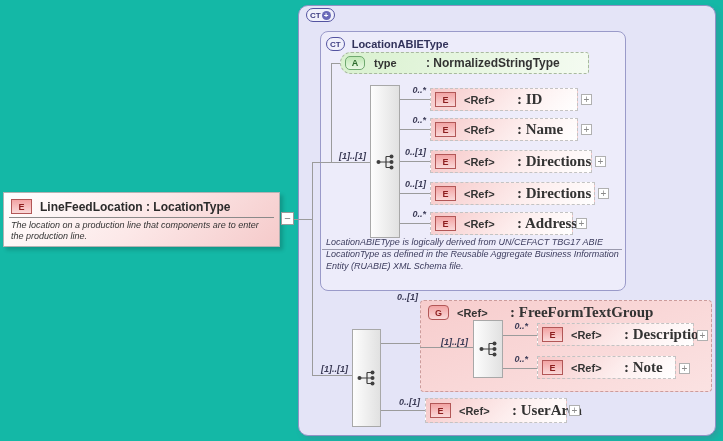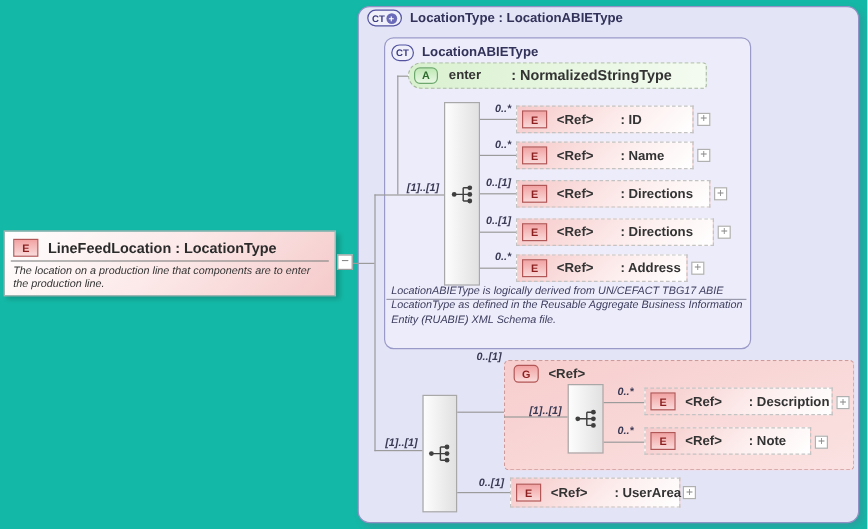--- a/index.html
+++ b/index.html
@@ -41,21 +41,21 @@
     display:flex;align-items:center;padding:0 4px;box-sizing:border-box;}
   .e-icon{width:19px;height:13px;border:1px solid #b25757;
     background:linear-gradient(180deg,#f2a3a3,#fad9d9);color:#8c1f1f;font-size:9px;
     font-weight:bold;display:flex;align-items:center;justify-content:center;
     margin-right:8px;flex:none;}
   .g-icon{width:19px;height:13px;border:1px solid #b25757;border-radius:4px;
     background:linear-gradient(180deg,#f2a3a3,#fad9d9);color:#8c1f1f;font-size:9px;
     font-weight:bold;display:flex;align-items:center;justify-content:center;
     margin-right:8px;flex:none;}
   .row-ref{font-size:11px;font-weight:bold;color:#333;width:53px;flex:none;}
-  .row-type{font-size:11px;font-weight:bold;color:#333;white-space:nowrap;}
+  .row-type{font-size:15px;font-weight:bold;color:#333;white-space:nowrap;font-family:Liberation Serif, serif;}
 
   .plus-box{position:absolute;width:11px;height:11px;border:1px solid #b0b0b0;
     background:#fff;color:#8a8a8a;font-size:10px;line-height:9px;text-align:center;
     box-sizing:border-box;cursor:pointer;}
   .minus-box{position:absolute;left:281px;top:212px;width:13px;height:13px;
     border:1px solid #9a9a9a;background:#fff;color:#777;font-size:11px;
     line-height:11px;text-align:center;box-sizing:border-box;cursor:pointer;}
 
   .card{position:absolute;font-size:9px;font-style:italic;font-weight:bold;
     color:#3a3a55;width:42px;text-align:right;white-space:nowrap;}
@@ -80,21 +80,20 @@
 <body>
 
 <div class="canvas">
 
   <div class="outer-box"></div>
   <div class="hdr" style="left:306px;top:8px;">
     <span class="ct-icon">
         <span>CT</span>
         <span class="ct-plus-circle">+</span>
       </span>
-    <span class="box-title">LocationType : LocationABIEType</span>
   </div>
 
   <div class="inner-box"></div>
   <div class="hdr" style="left:326px;top:37px;">
     <span class="ct-icon">CT</span>
     <span class="box-title">LocationABIEType</span>
   </div>
 
   <div class="group-box"></div>
 
@@ -124,21 +123,21 @@
         <span class="lfl-title">LineFeedLocation : LocationType</span>
       </div>
       <div class="lfl-sep"></div>
       <div class="lfl-annot">The location on a production line that components are to enter the production line.</div>
     </div>
     <div class="minus-box">−</div>
   </div>
 
   <div class="attr-box">
     <span class="a-icon">A</span>
-    <span class="attr-name">enter</span>
+    <span class="attr-name">type</span>
     <span class="attr-type">: NormalizedStringType</span>
   </div>
 
   <div class="seq-bar" style="left:370px;top:85px;width:30px;height:153px;">
     <svg width="21" height="18" viewBox="0 0 21 18">
         <path d="M4 9h7M11 3.5v11M11 3.5h4.5M11 9h4.5M11 14.5h4.5" stroke="#3f3f3f" stroke-width="1.2" fill="none"></path>
         <circle cx="3.5" cy="9" r="2" fill="#3f3f3f"></circle>
         <circle cx="16.5" cy="3.5" r="2" fill="#3f3f3f"></circle>
         <circle cx="16.5" cy="9" r="2" fill="#3f3f3f"></circle>
         <circle cx="16.5" cy="14.5" r="2" fill="#3f3f3f"></circle>
@@ -197,20 +196,21 @@
         <circle cx="16.5" cy="9" r="2" fill="#3f3f3f"></circle>
         <circle cx="16.5" cy="14.5" r="2" fill="#3f3f3f"></circle>
       </svg>
   </div>
   <div class="card" style="left:306px;top:364px;">[1]..[1]</div>
 
   <div class="card" style="left:376px;top:292px;">0..[1]</div>
   <div class="hdr" style="left:428px;top:304px;gap:0;">
     <span class="g-icon">G</span>
     <span class="row-ref">&lt;Ref&gt;</span>
+    <span class="row-type">: FreeFormTextGroup</span>
   </div>
   <div class="seq-bar" style="left:473px;top:320px;width:30px;height:58px;">
     <svg width="21" height="18" viewBox="0 0 21 18">
         <path d="M4 9h7M11 3.5v11M11 3.5h4.5M11 9h4.5M11 14.5h4.5" stroke="#3f3f3f" stroke-width="1.2" fill="none"></path>
         <circle cx="3.5" cy="9" r="2" fill="#3f3f3f"></circle>
         <circle cx="16.5" cy="3.5" r="2" fill="#3f3f3f"></circle>
         <circle cx="16.5" cy="9" r="2" fill="#3f3f3f"></circle>
         <circle cx="16.5" cy="14.5" r="2" fill="#3f3f3f"></circle>
       </svg>
   </div>

